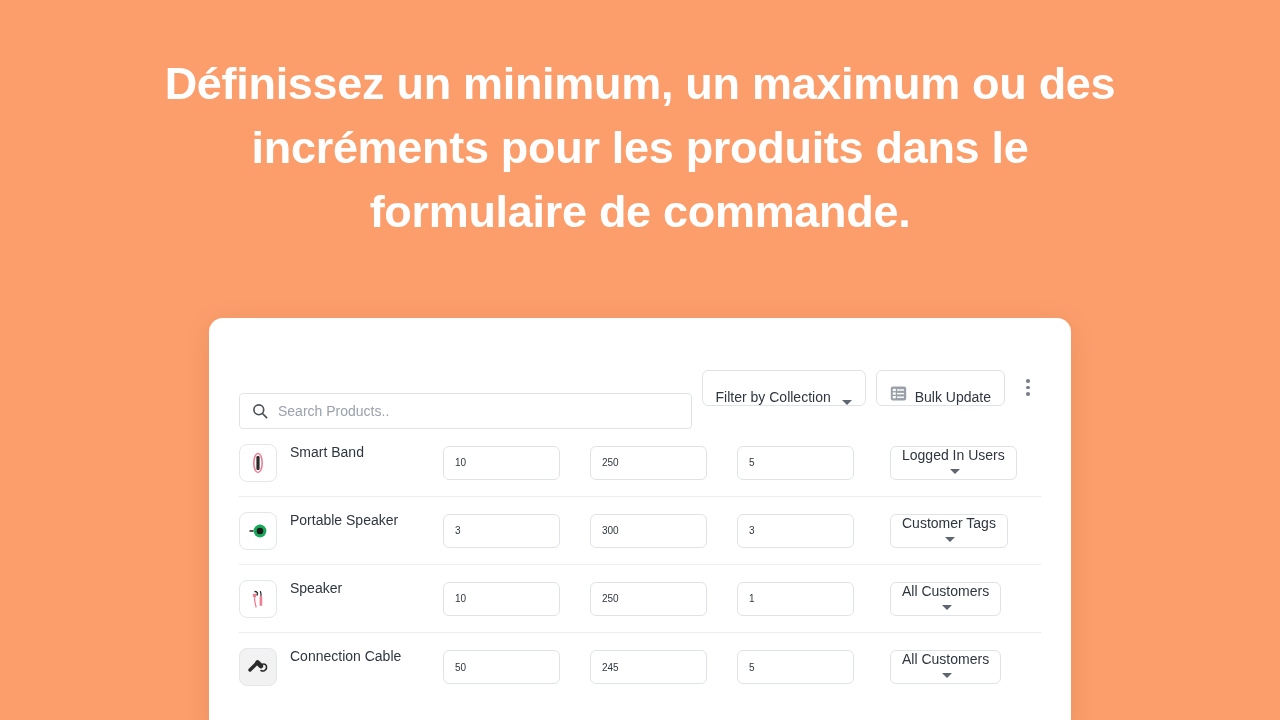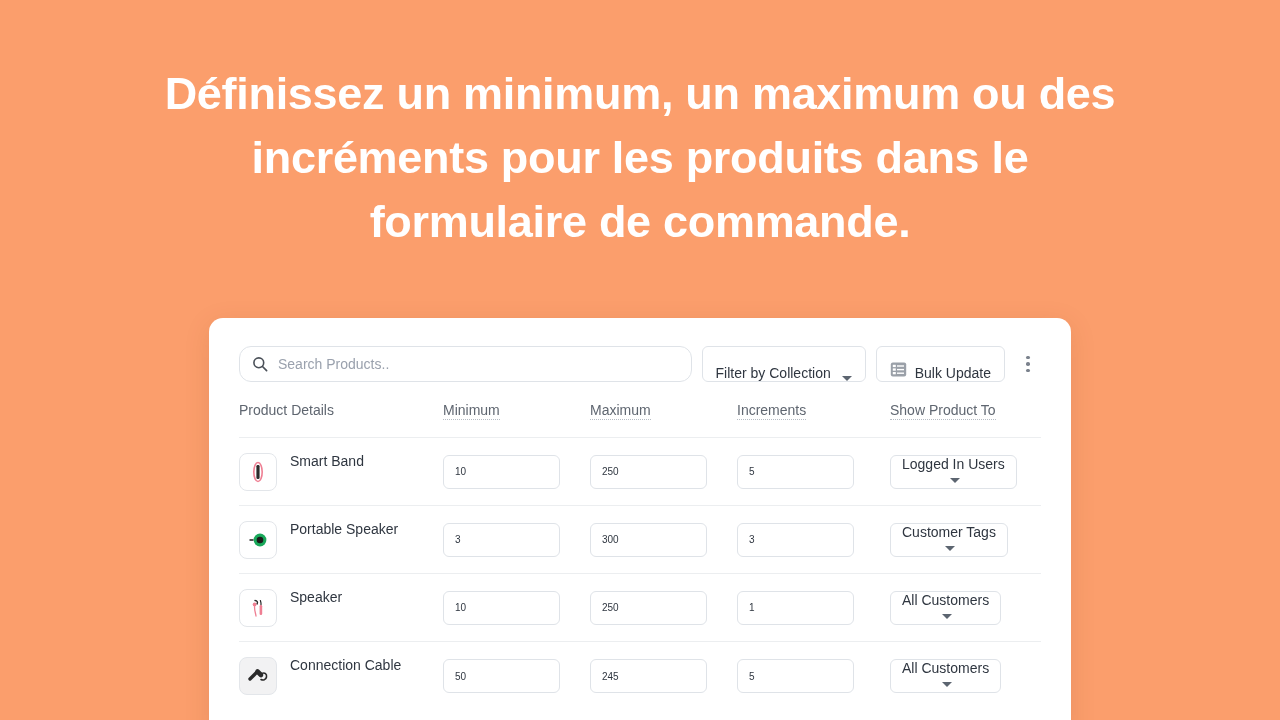--- a/index.html
+++ b/index.html
@@ -12,21 +12,21 @@
 
   body {
     background: #fb9e6c;
     font-family: "Liberation Sans", sans-serif;
     position: relative;
   }
 
   
   .headline {
     position: absolute;
-    top: 62px;
+    top: 52px;
     left: 0;
     width: 1280px;
     text-align: center;
     color: #ffffff;
     font-size: 45px;
     font-weight: bold;
     line-height: 64px;
     letter-spacing: -0.3px;
     padding: 0 150px;
   }
@@ -49,25 +49,26 @@
     display: flex;
     align-items: center;
     gap: 10px;
     padding: 28px 30px 0 30px;
   }
 
   .search-wrap {
     flex: 1 1 auto;
     height: 36px;
     border: 1px solid #dfe3e8;
-    border-radius: 12px;
+    border-radius: 4px;
     display: flex;
     align-items: center;
     padding: 0 12px;
     background: #ffffff;
+    margin-top: 47px;
   }
   .search-wrap svg { flex: 0 0 auto; display: block; }
   .search-input {
     border: none;
     outline: none;
     flex: 1 1 auto;
     margin-left: 10px;
     font-family: "Liberation Sans", sans-serif;
     font-size: 14px;
     color: #3c4257;
@@ -242,27 +243,20 @@
 
     <div class="kebab">
       <i></i>
       <i></i>
       <i></i>
     </div>
   </div>
 
   <div class="table">
 
-    <div class="thead">
-      <div class="th col-prod">Product Details</div>
-      <div class="col-min"><span class="th dotted">Minimum</span></div>
-      <div class="col-max"><span class="th dotted">Maximum</span></div>
-      <div class="col-inc"><span class="th dotted">Increments</span></div>
-      <div class="col-show"><span class="th dotted">Show Product To</span></div>
-    </div>
 
     <div class="trow">
       <div class="col-prod prod-cell">
         <div class="thumb">
           <svg width="26" height="26" viewBox="0 0 26 26">
             <ellipse cx="13" cy="13" rx="4.2" ry="9.5" fill="none" stroke="#ef7f93" stroke-width="1.6"></ellipse>
             <rect x="11.4" y="6" width="3.2" height="14" rx="1.3" fill="#2b2b2b"></rect>
           </svg>
         </div>
         <span class="prod-name">Smart Band</span>

